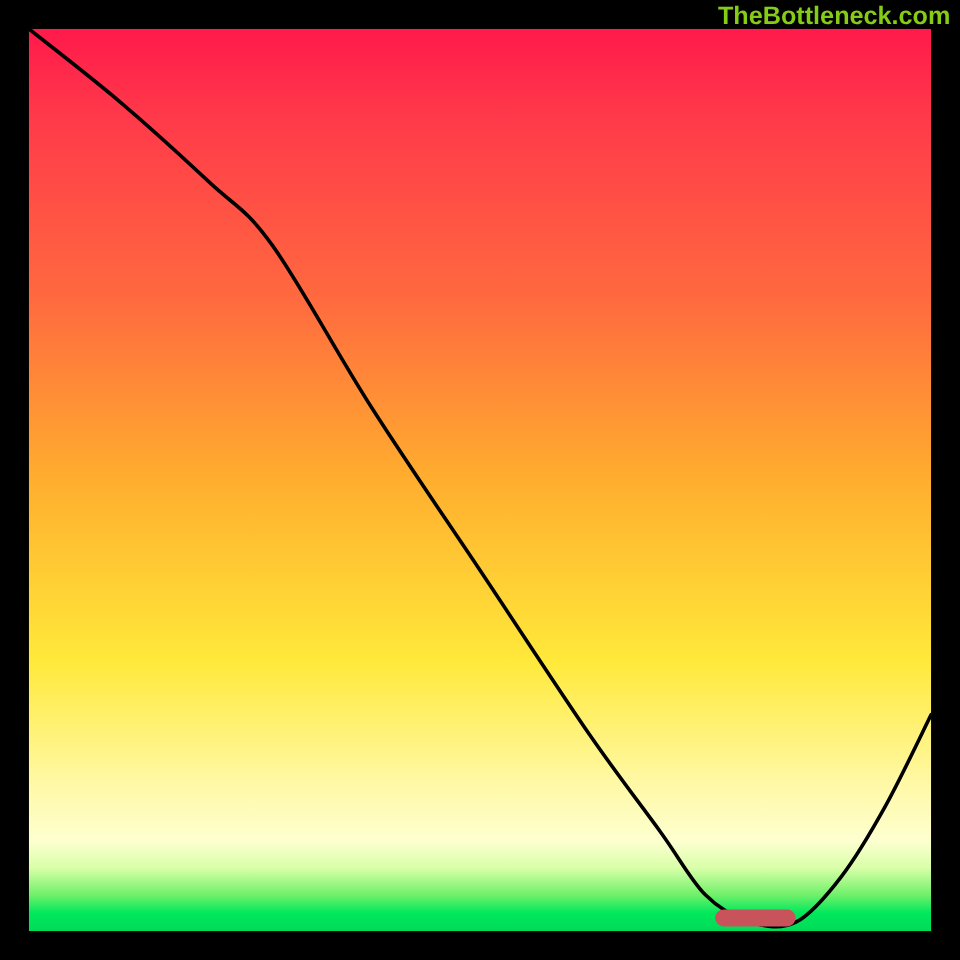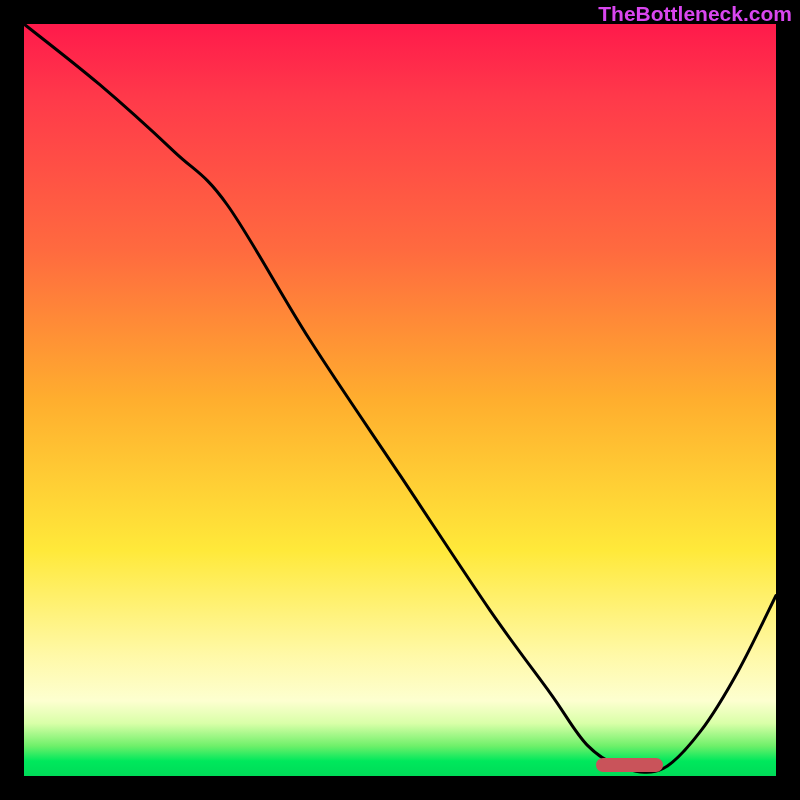--- a/index.html
+++ b/index.html
@@ -56,21 +56,21 @@
     background: #c9535a;
     border-radius: 8px;
   }
   .watermark {
     position: absolute;
     top: 2px;
     right: 8px;
     font-family: Arial, Helvetica, sans-serif;
     font-size: 21px;
     font-weight: 600;
-    color: #d946ef;
+    color: #84cc16;
     user-select: none;
   }
 </style>
 </head>
 <body>
 
 <div class="chart-wrap">
 
   <div class="plot-area">
     <div class="gradient-bg"></div>

